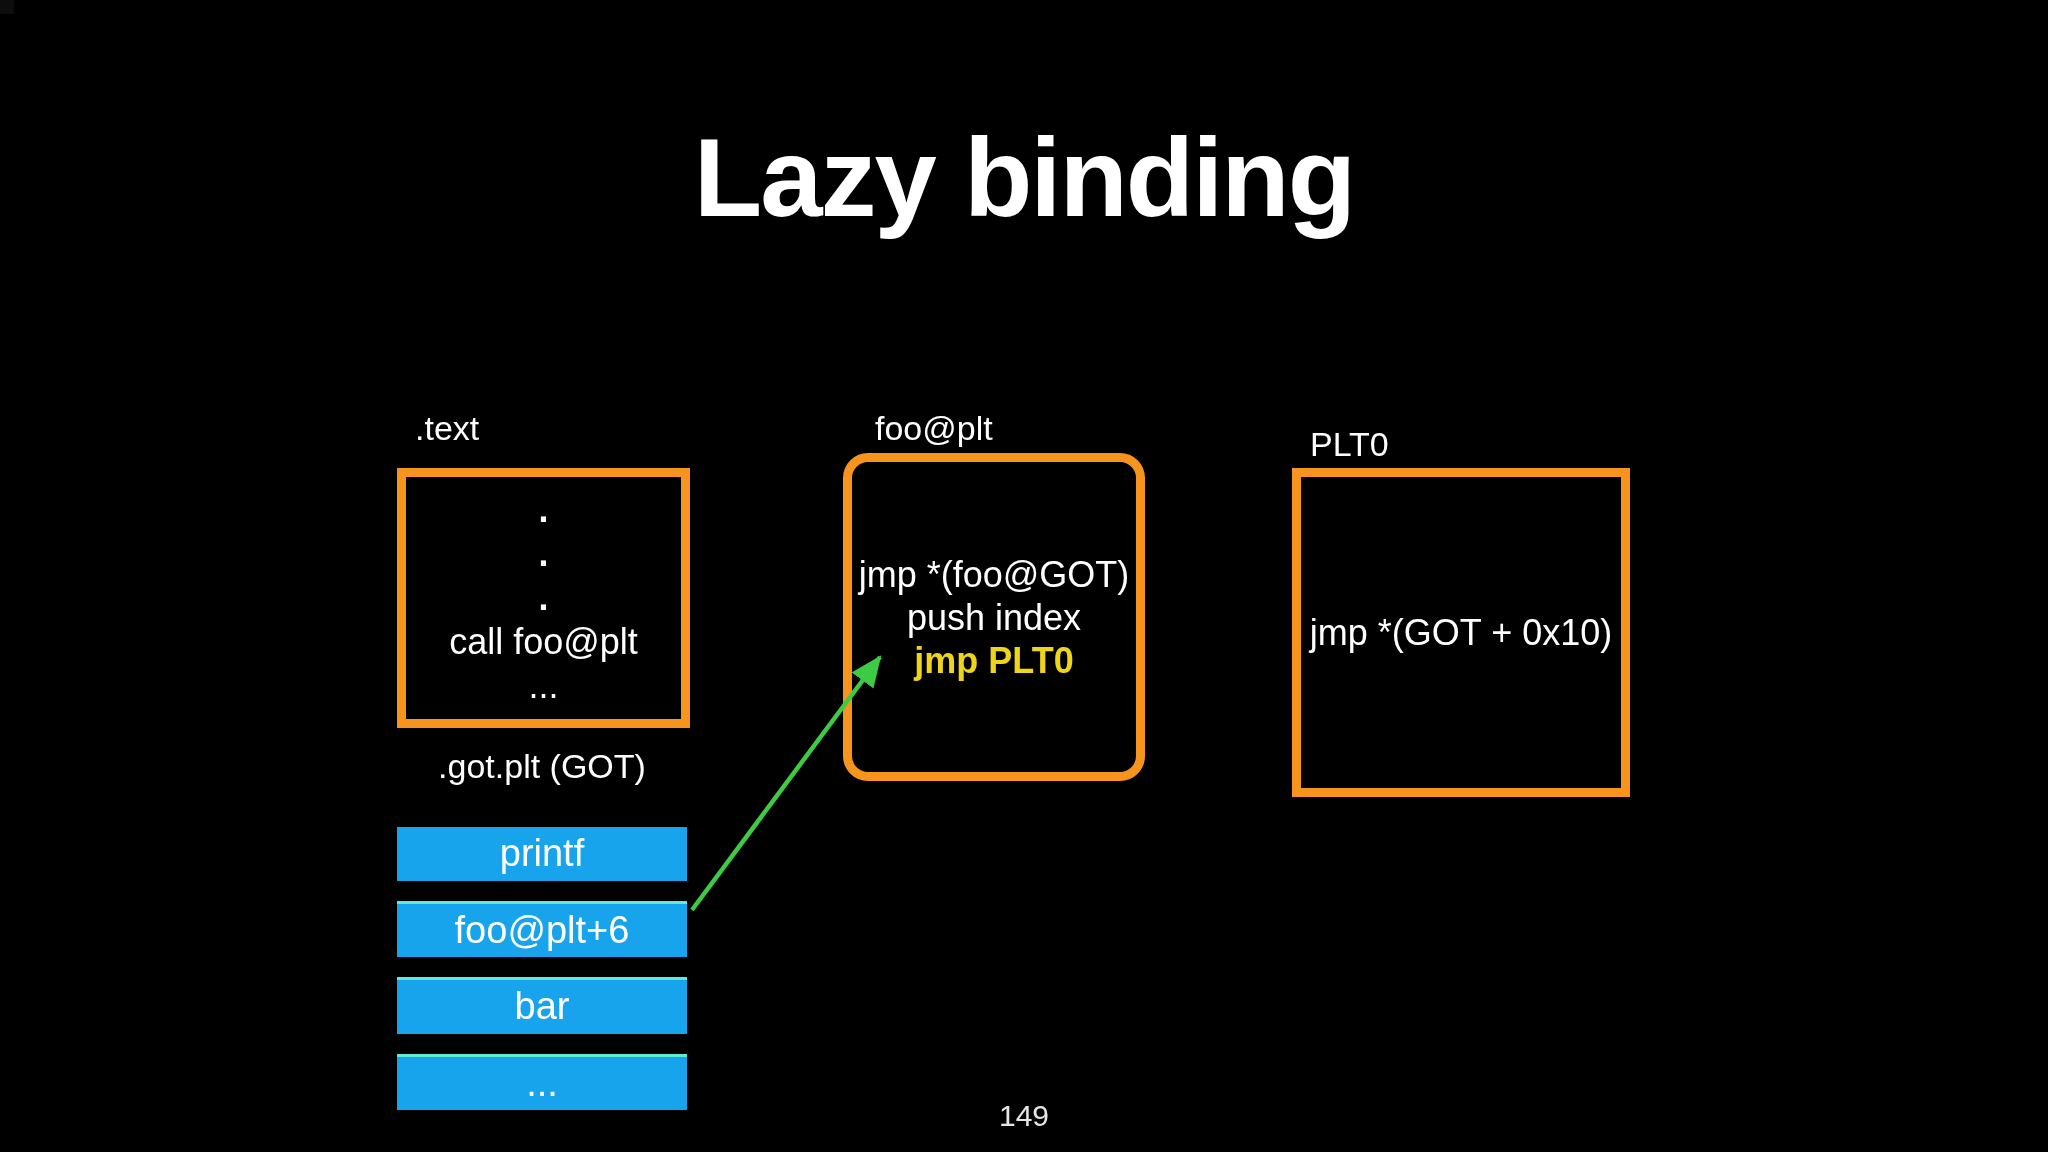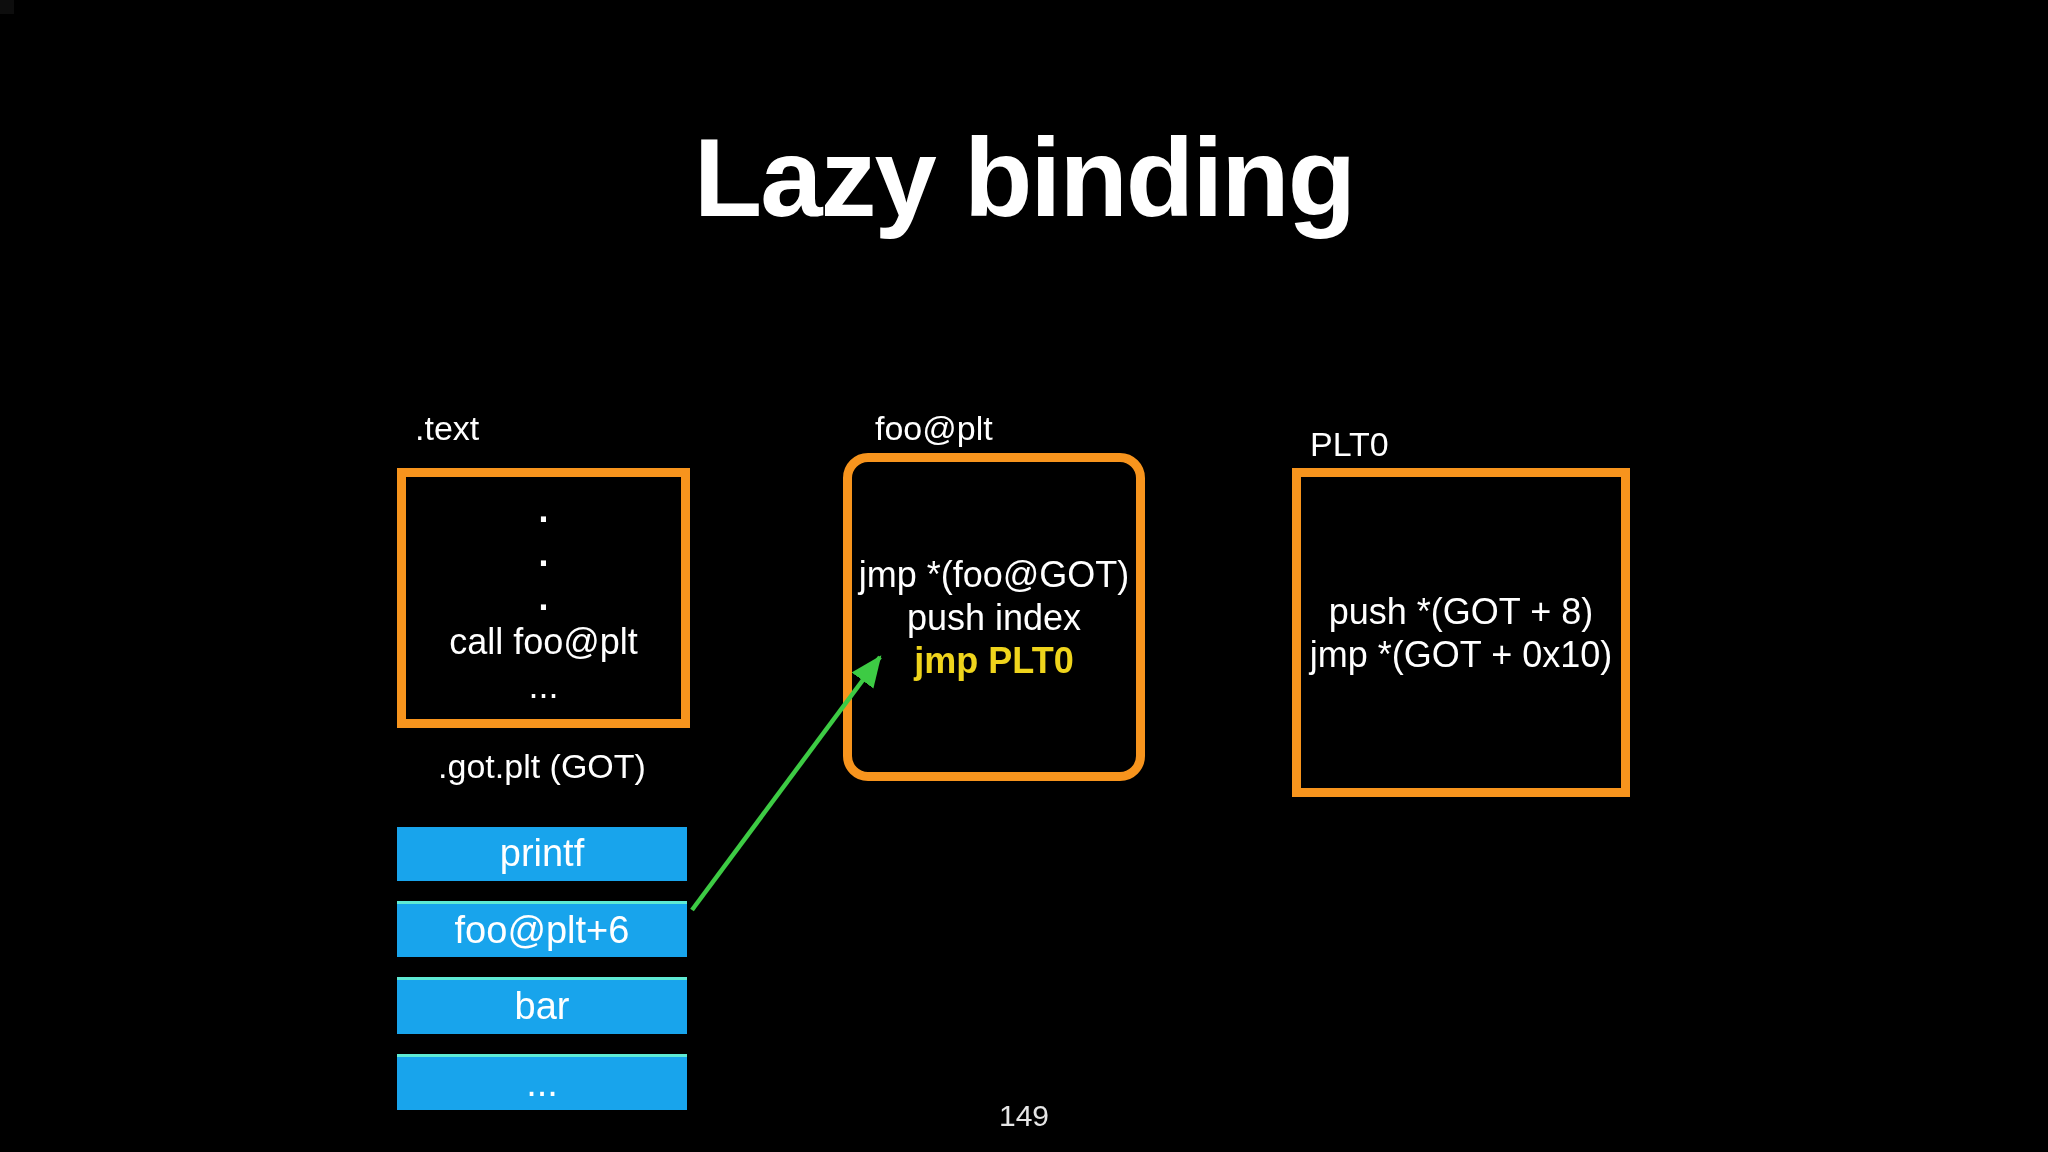--- a/index.html
+++ b/index.html
@@ -70,21 +70,20 @@
   <div class="ln">...</div>
 </div>
 
 <div class="obox" id="box-fooplt">
   <div class="ln">jmp *(foo@GOT)</div>
   <div class="ln">push index</div>
   <div class="ln hl">jmp PLT0</div>
 </div>
 
 <div class="obox" id="box-plt0">
-  <div class="ln">push *(GOT + 8)</div>
   <div class="ln">jmp *(GOT + 0x10)</div>
 </div>
 
 <div class="got-table">
   <div class="got-row">printf</div>
   <div class="got-row">foo@plt+6</div>
   <div class="got-row">bar</div>
   <div class="got-row">...</div>
 </div>
 

